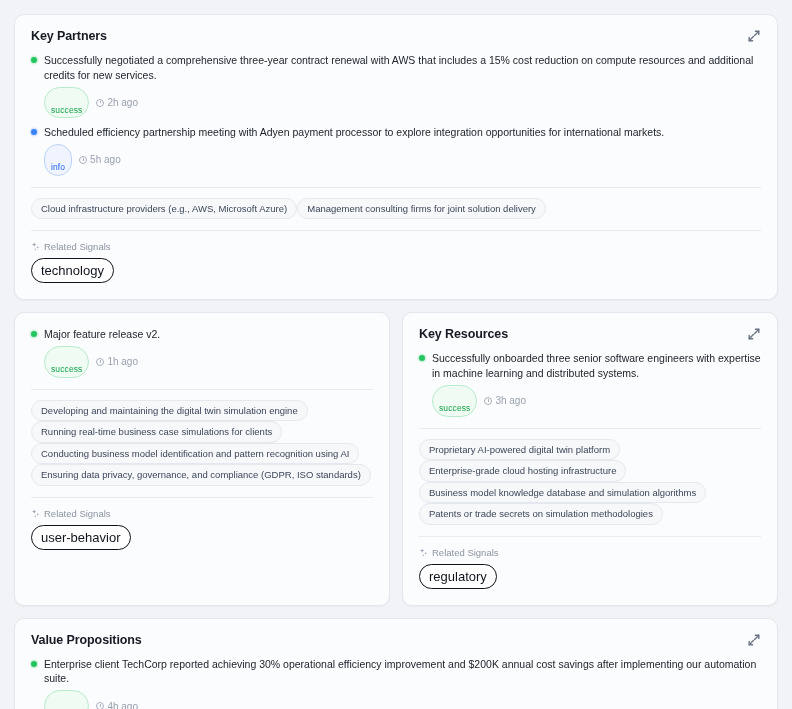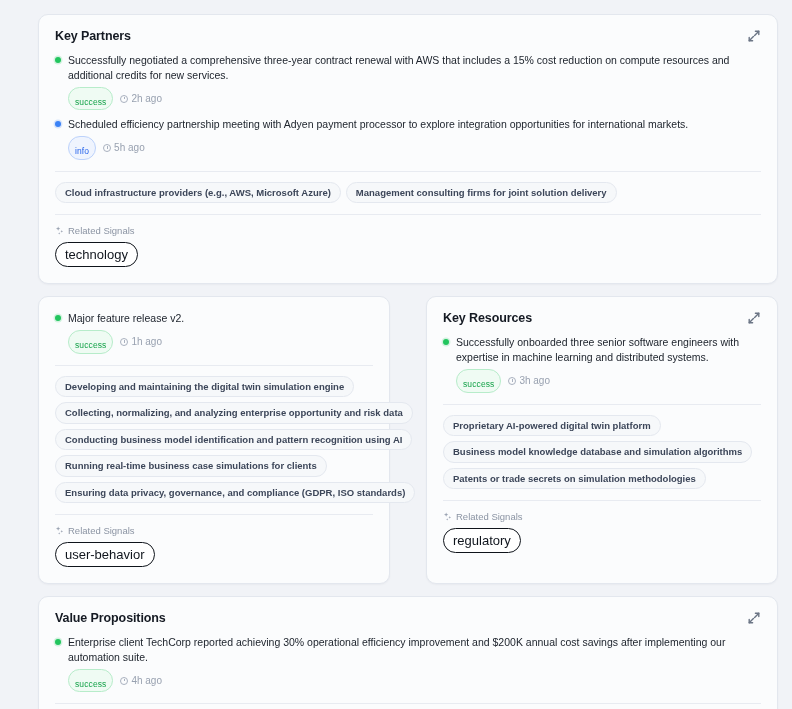--- a/index.html
+++ b/index.html
@@ -20,21 +20,21 @@
     padding: 14px 14px 0 14px;
     display: flex;
     flex-direction: column;
     gap: 12px;
   }
   .row {
     display: flex;
     gap: 12px;
     align-items: stretch;
   }
-  .row > .card { flex: 1 1 0; min-width: 0; margin-left: 24px; }
+  .row > .card { flex: 1 1 0; min-width: 0; }
 
   .card {
     background: #fbfcfd;
     border: 1px solid #e3e7ee;
     border-radius: 10px;
     padding: 14px 16px 16px 16px;
     position: relative;
     box-shadow: 0 1px 2px rgba(16,24,40,0.04);
   }
   .card.full { width: 100%; }
@@ -90,21 +90,21 @@
   }
   .activity-meta {
     display: flex;
     align-items: center;
     gap: 7px;
     margin-top: 4px;
   }
   .badge {
     font-size: 8.5px;
     line-height: 1;
-    padding: 10px 6px 3px 6px;
+    padding: 18px 6px 3px 6px;
     border-radius: 999px;
     border: 1px solid;
     font-weight: normal;
     letter-spacing: 0.1px;
   }
   .badge.success { color: #16a34a; background: #effbf3; border-color: #b7ecca; }
   .badge.info    { color: #2563eb; background: #eff4fe; border-color: #bcd2fb; }
 
   .time {
     font-size: 10px;
@@ -131,22 +131,20 @@
   .divider {
     height: 1px;
     background: #e8ebf1;
     margin: 11px 0 10px 0;
   }
 
   
   .pill-wrap {
     display: flex;
     flex-wrap: wrap;
-    gap: 5px;
-    font-weight: bold;
   }
   .pill {
     font-size: 9.5px;
     line-height: 1;
     color: #3c4659;
     background: #f6f8fa;
     border: 1px solid #e4e8ef;
     border-radius: 999px;
     padding: 5px 9px 5px 9px;
     white-space: nowrap;
@@ -254,23 +252,22 @@
                   <span class="clock-icon"></span>
                   <span>1h ago</span>
                 </span>
               </div>
             </div>
           </div>
         </div>
         <div class="divider"></div>
         <div class="pill-wrap">
           <span class="pill">Developing and maintaining the digital twin simulation engine</span>
-          <span class="pill">Collecting, normalizing, and analyzing enterprise opportunity and risk data</span>
+          <span class="pill">Running real-time business case simulations for clients</span>
           <span class="pill">Conducting business model identification and pattern recognition using AI</span>
-          <span class="pill">Running real-time business case simulations for clients</span>
           <span class="pill">Ensuring data privacy, governance, and compliance (GDPR, ISO standards)</span>
         </div>
         <div class="divider"></div>
         <div class="signals-head">
           <span class="sparkle-icon">
             <svg viewBox="0 0 12 12" width="9" height="9" fill="currentColor">
               <path d="M4.2 0.6 5 2.7l2.1.8-2.1.8-.8 2.1-.8-2.1L1.3 3.5l2.1-.8z"></path>
               <path d="M9 5.4l.5 1.3 1.3.5-1.3.5-.5 1.3-.5-1.3L7.2 7.2l1.3-.5z"></path>
               <path d="M5.6 8.4l.4 1 1 .4-1 .4-.4 1-.4-1-1-.4 1-.4z"></path>
             </svg>
@@ -304,20 +301,21 @@
                   <span class="clock-icon"></span>
                   <span>3h ago</span>
                 </span>
               </div>
             </div>
           </div>
         </div>
         <div class="divider"></div>
         <div class="pill-wrap">
           <span class="pill">Proprietary AI-powered digital twin platform</span>
+          <span class="pill">Enterprise-grade cloud hosting infrastructure</span>
           <span class="pill">Business model knowledge database and simulation algorithms</span>
           <span class="pill">Patents or trade secrets on simulation methodologies</span>
         </div>
         <div class="divider"></div>
         <div class="signals-head">
           <span class="sparkle-icon">
             <svg viewBox="0 0 12 12" width="9" height="9" fill="currentColor">
               <path d="M4.2 0.6 5 2.7l2.1.8-2.1.8-.8 2.1-.8-2.1L1.3 3.5l2.1-.8z"></path>
               <path d="M9 5.4l.5 1.3 1.3.5-1.3.5-.5 1.3-.5-1.3L7.2 7.2l1.3-.5z"></path>
               <path d="M5.6 8.4l.4 1 1 .4-1 .4-.4 1-.4-1-1-.4 1-.4z"></path>

